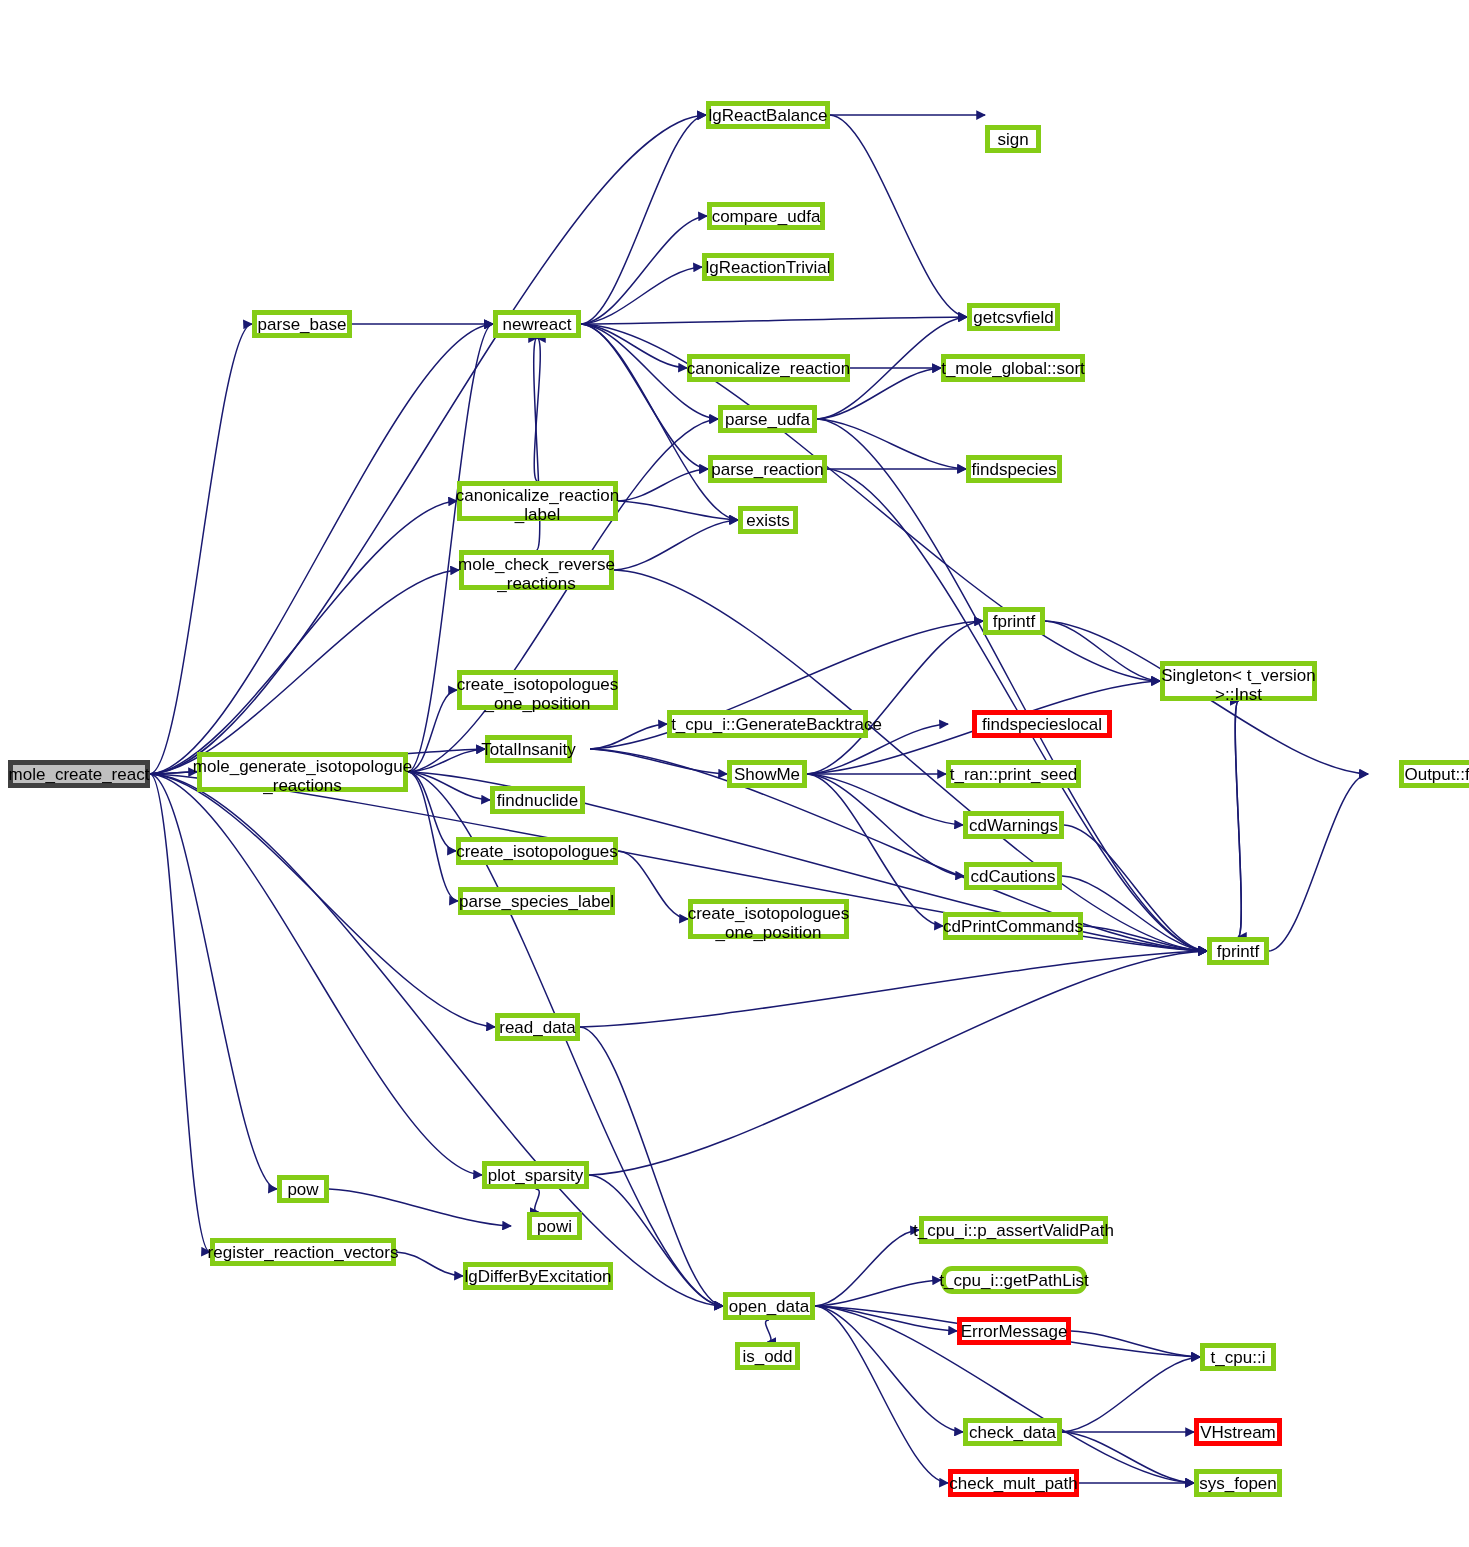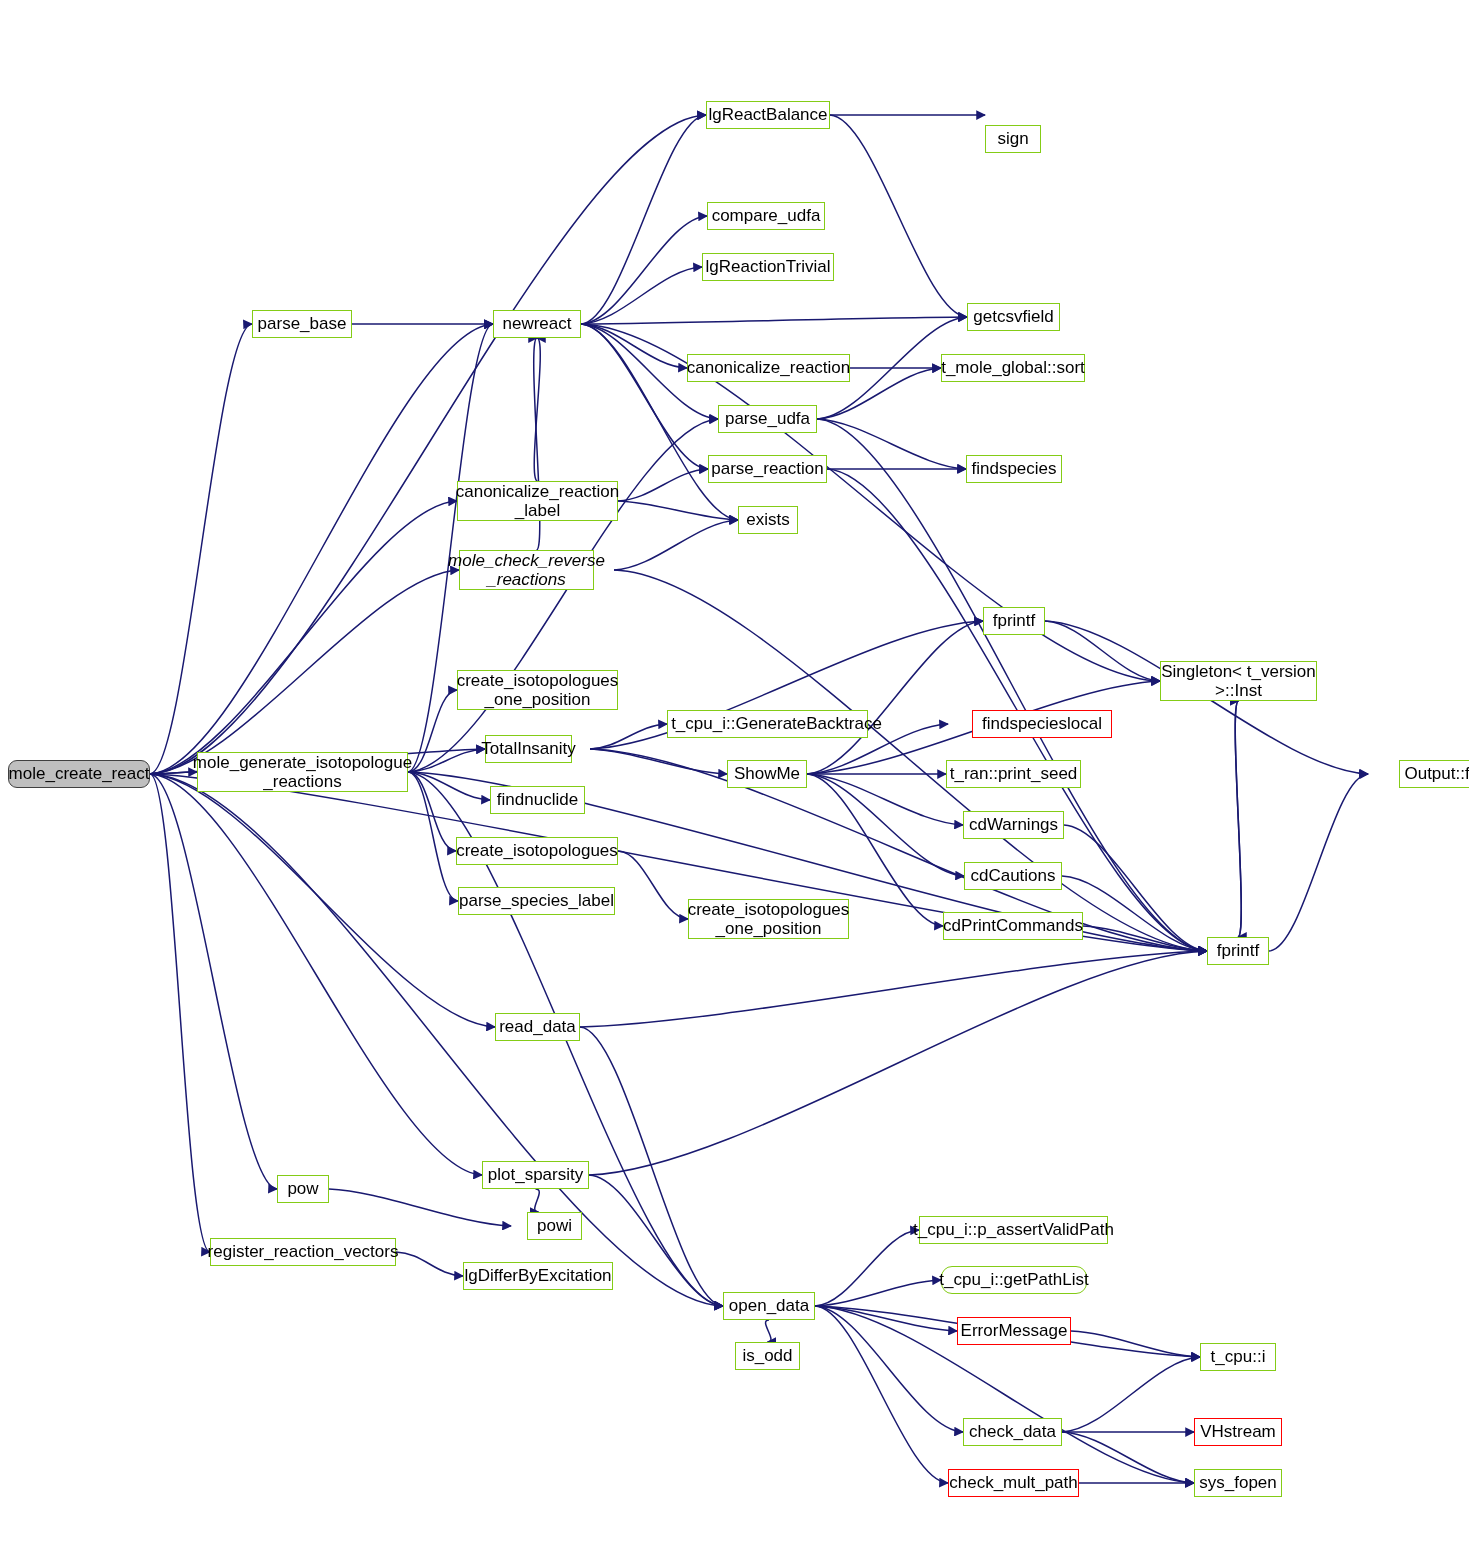--- a/index.html
+++ b/index.html
@@ -1,20 +1,20 @@
 <!DOCTYPE html>
 <html><head>
 <meta charset="utf-8">
 <style>
   html,body{margin:0;padding:0;background:#ffffff;}
   body{font-family:"Liberation Sans",sans-serif;}
   #canvas{position:relative;width:1469px;height:1547px;background:#fff;overflow:hidden;}
   svg.edges{position:absolute;left:0;top:0;width:1469px;height:1547px;}
-  .node{position:absolute;box-sizing:border-box;display:flex;align-items:center;justify-content:center;
-        background:#ffffff;border:1px solid #84cc16;color:#000;font-size:17px;line-height:1.12;
+  .node{position:absolute;box-sizing:border-box;display:flex;align-items:flex-start;justify-content:center;
+        background:#ffffff;border:5px solid #84cc16;color:#000;font-size:17px;line-height:1.12;
         text-align:center;white-space:pre;}
   .node.red{border-color:#ff0000;}
   .node.root{background:#bfbfbf;border-color:#404040;}
 </style>
 </head>
 <body>
 
 <div id="canvas">
   <svg class="edges" id="edge-layer" viewBox="0 0 1469 1547" xmlns="http://www.w3.org/2000/svg">
     <defs>
@@ -106,37 +106,37 @@
         <path d="M 815 1306 C 919.8025 1310.32, 1089.1975 1478.68, 1194 1483" marker-end="url(#arrow)"></path>
         <path d="M 769 1320 C 757.62875 1320.0216, 778.87125 1341.9784, 767.5 1342" marker-end="url(#arrow)"></path>
         <path d="M 1071 1331 C 1113.9275 1332.8576, 1157.0725 1355.1424, 1200 1357" marker-end="url(#arrow)"></path>
         <path d="M 1062 1432 C 1107.155 1430.0128, 1154.845 1358.9872, 1200 1357" marker-end="url(#arrow)"></path>
         <path d="M 1062 1432 C 1105.67 1432, 1150.33 1432, 1194 1432" marker-end="url(#arrow)"></path>
         <path d="M 1062 1432 C 1105.67 1433.9008, 1150.33 1481.0992, 1194 1483" marker-end="url(#arrow)"></path>
         <path d="M 1079 1483 C 1118.4625 1483, 1154.5375 1483, 1194 1483" marker-end="url(#arrow)"></path>
       </g>
   </svg>
   <div id="node-layer">
-      <div class="node root" style="left: 8px; top: 760px; width: 142px; height: 28px; border-radius: 9px;"><span>mole_create_react</span></div>
+      <div class="node root" style="left: 8px; top: 760px; width: 142px; height: 28px;"><span>mole_create_react</span></div>
       <div class="node" style="left: 252px; top: 310px; width: 100px; height: 28px;"><span>parse_base</span></div>
       <div class="node" style="left: 706px; top: 101px; width: 124px; height: 28px;"><span>lgReactBalance</span></div>
       <div class="node" style="left: 985px; top: 101px; width: 56px; height: 28px; margin-top: 24px;"><span>sign</span></div>
       <div class="node" style="left: 707px; top: 202px; width: 118px; height: 28px;"><span>compare_udfa</span></div>
       <div class="node" style="left: 702px; top: 253px; width: 132px; height: 28px;"><span>lgReactionTrivial</span></div>
       <div class="node" style="left: 493px; top: 310px; width: 88px; height: 28px;"><span>newreact</span></div>
       <div class="node" style="left: 967px; top: 303px; width: 93px; height: 28px;"><span>getcsvfield</span></div>
       <div class="node" style="left: 687px; top: 354px; width: 163px; height: 28px;"><span>canonicalize_reaction</span></div>
       <div class="node" style="left: 941px; top: 354px; width: 144px; height: 28px;"><span>t_mole_global::sort</span></div>
       <div class="node" style="left: 718px; top: 405px; width: 99px; height: 28px;"><span>parse_udfa</span></div>
       <div class="node" style="left: 708px; top: 455px; width: 119px; height: 28px;"><span>parse_reaction</span></div>
       <div class="node" style="left: 966px; top: 455px; width: 96px; height: 28px;"><span>findspecies</span></div>
       <div class="node" style="left: 457px; top: 481px; width: 161px; height: 40px;"><span>canonicalize_reaction
 _label</span></div>
       <div class="node" style="left: 738px; top: 506px; width: 60px; height: 28px;"><span>exists</span></div>
-      <div class="node" style="left: 459px; top: 550px; width: 135px; height: 40px; font-style: italic;"><span>mole_check_reverse
+      <div class="node" style="left: 459px; top: 550px; width: 155px; height: 40px;"><span>mole_check_reverse
 _reactions</span></div>
       <div class="node" style="left: 983px; top: 607px; width: 62px; height: 28px;"><span>fprintf</span></div>
       <div class="node" style="left: 1160px; top: 661px; width: 157px; height: 40px;"><span>Singleton&lt; t_version
 &gt;::Inst</span></div>
       <div class="node" style="left: 457px; top: 670px; width: 161px; height: 40px;"><span>create_isotopologues
 _one_position</span></div>
       <div class="node" style="left: 667px; top: 710px; width: 201px; height: 28px; padding-left: 18px;"><span>t_cpu_i::GenerateBacktrace</span></div>
       <div class="node red" style="left: 972px; top: 710px; width: 140px; height: 28px;"><span>findspecieslocal</span></div>
       <div class="node" style="left: 485px; top: 735px; width: 87px; height: 28px;"><span>TotalInsanity</span></div>
       <div class="node" style="left: 727px; top: 760px; width: 80px; height: 28px;"><span>ShowMe</span></div>

